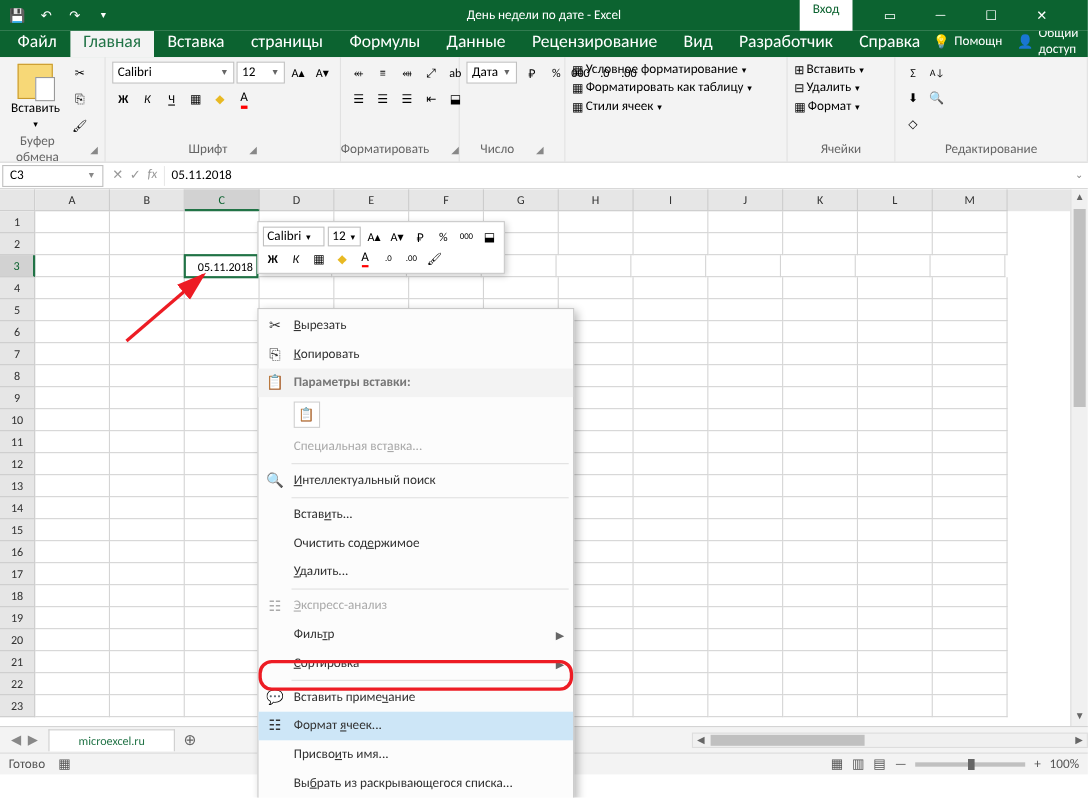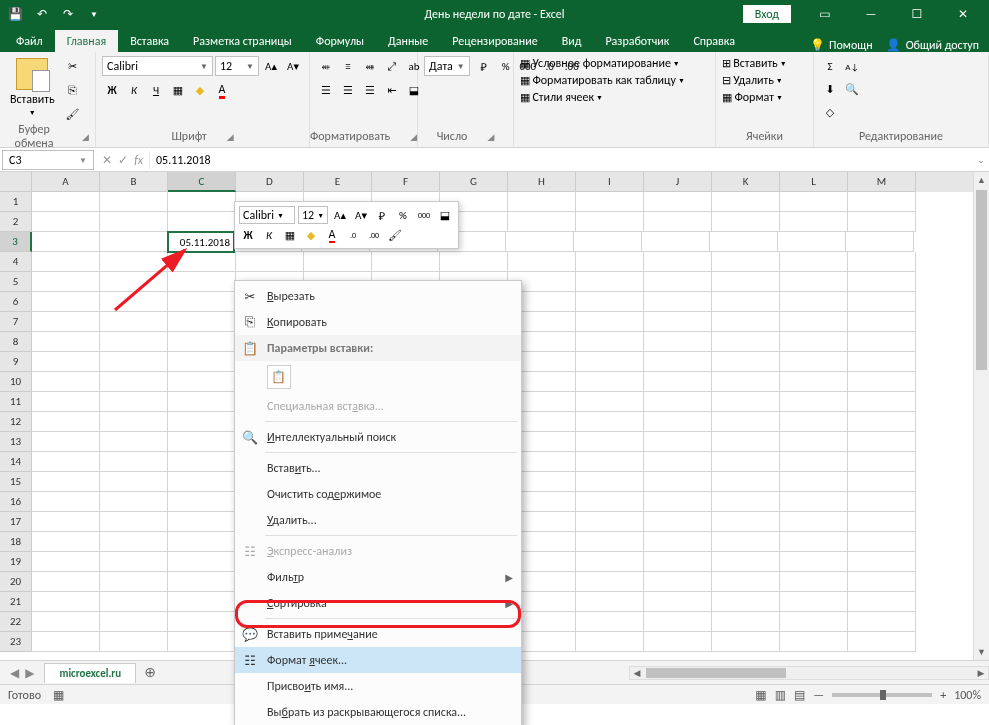--- a/index.html
+++ b/index.html
@@ -1,26 +1,26 @@
 <!DOCTYPE html>
 <html><head>
 <meta charset="utf-8">
 <style>
 *{box-sizing:border-box;margin:0;padding:0;font-family:'Segoe UI',Calibri,Arial,sans-serif;font-size:12px;user-select:none}
 body{background:#fff;width:989px;height:725px;overflow:hidden;position:relative}
 .titlebar{height:28px;background:#0c6330;display:flex;align-items:center;color:#fff;position:relative}
 .qat{display:flex;align-items:center;gap:2px;padding-left:4px}
 .qat-btn{width:24px;height:24px;display:flex;align-items:center;justify-content:center;color:#fff}
 .title-text{position:absolute;left:50%;transform:translateX(-50%);font-size:12px;color:#fff}
-.title-right{position:absolute;right:4px;display:flex;align-items:center;gap:2px}
+.title-right{position:absolute;right:20px;display:flex;gap:2px}
 .login-btn{background:#fff;color:#0c6330;padding:2px 12px;font-size:12px;margin-right:10px}
 .win-btn{width:44px;height:28px;display:flex;align-items:center;justify-content:center;color:#fff}
 .win-close{width:44px}
 .ribbon-tabs{height:24px;background:#0c6330;display:flex;align-items:flex-end;padding-left:4px}
-.tab{padding:4px 12px;color:#fff;font-size:12px;cursor:pointer}
+.tab{padding:4px 12px;color:#fff;font-size:16px;cursor:pointer}
 .tab.active{background:#f3f3f3;color:#217346}
 .tab.file{color:#fff}
 .ribbon-right{margin-left:auto;display:flex;align-items:center;color:#fff;padding-right:10px;gap:14px}
 .ribbon-right span{display:flex;align-items:center;gap:4px;font-size:12px}
 .ribbon{height:96px;background:#f3f3f3;border-bottom:1px solid #d4d4d4;display:flex}
 .group{border-right:1px solid #e1e1e1;padding:2px 6px;display:flex;flex-direction:column;justify-content:space-between;position:relative}
 .group-label{font-size:11px;color:#666;text-align:center;padding-bottom:2px;height:16px;display:flex;align-items:center;justify-content:center;gap:20px}
 .group-content{flex:1;display:flex;align-items:flex-start;gap:4px;padding-top:2px}
 .dlg-launcher{font-size:9px;color:#888}
 .big-btn{display:flex;flex-direction:column;align-items:center;gap:2px;padding:2px 4px;font-size:11px}
@@ -59,21 +59,21 @@
 .cm-item.highlighted{background:#cde6f7}
 .cm-icon{position:absolute;left:6px;width:18px;height:18px;display:flex;align-items:center;justify-content:center;font-size:13px}
 .cm-arrow{margin-left:auto;font-size:10px;color:#666}
 .cm-sep{height:1px;background:#e0e0e0;margin:2px 4px 2px 30px}
 .cm-paste-opts{padding:4px 8px 4px 32px}
 .cm-paste-btn{width:24px;height:24px;border:1px solid #d0d0d0;display:inline-flex;align-items:center;justify-content:center;background:#fff}
 .red-highlight{position:absolute;border:3px solid #ed1c24;border-radius:12px;pointer-events:none;z-index:20}
 .red-arrow{position:absolute;z-index:20;pointer-events:none}
 .sheet-tabs{height:24px;background:#f3f3f3;border-top:1px solid #d4d4d4;display:flex;align-items:center;position:relative}
 .sheet-nav{display:flex;gap:6px;padding:0 10px;color:#888;font-size:10px}
-.sheet-tab{background:#fff;border:1px solid #ccc;border-bottom:none;padding:3px 14px;font-size:11px;font-weight:bold;color:#217346}
+.sheet-tab{background:#fff;border:1px solid #ccc;border-bottom:none;padding:3px 26px;font-size:11px;font-weight:normal;color:#217346}
 .sheet-add{padding:0 8px;color:#666;font-size:14px}
 .hscroll{margin-left:auto;width:360px;height:14px;background:#f0f0f0;display:flex;align-items:center;border:1px solid #ddd}
 .hscroll-arr{width:14px;text-align:center;font-size:9px;color:#666}
 .hscroll-thumb{width:140px;height:10px;background:#c0c0c0;margin-left:2px}
 .statusbar{height:20px;background:#f3f3f3;border-top:1px solid #d4d4d4;display:flex;align-items:center;padding:0 8px;font-size:11px;color:#555}
 .sb-right{margin-left:auto;display:flex;align-items:center;gap:8px}
 .zoom-slider{width:100px;height:4px;background:#c0c0c0;position:relative}
 .zoom-thumb{position:absolute;left:48px;top:-3px;width:6px;height:10px;background:#666}
 .underline{text-decoration:underline}
 </style>

